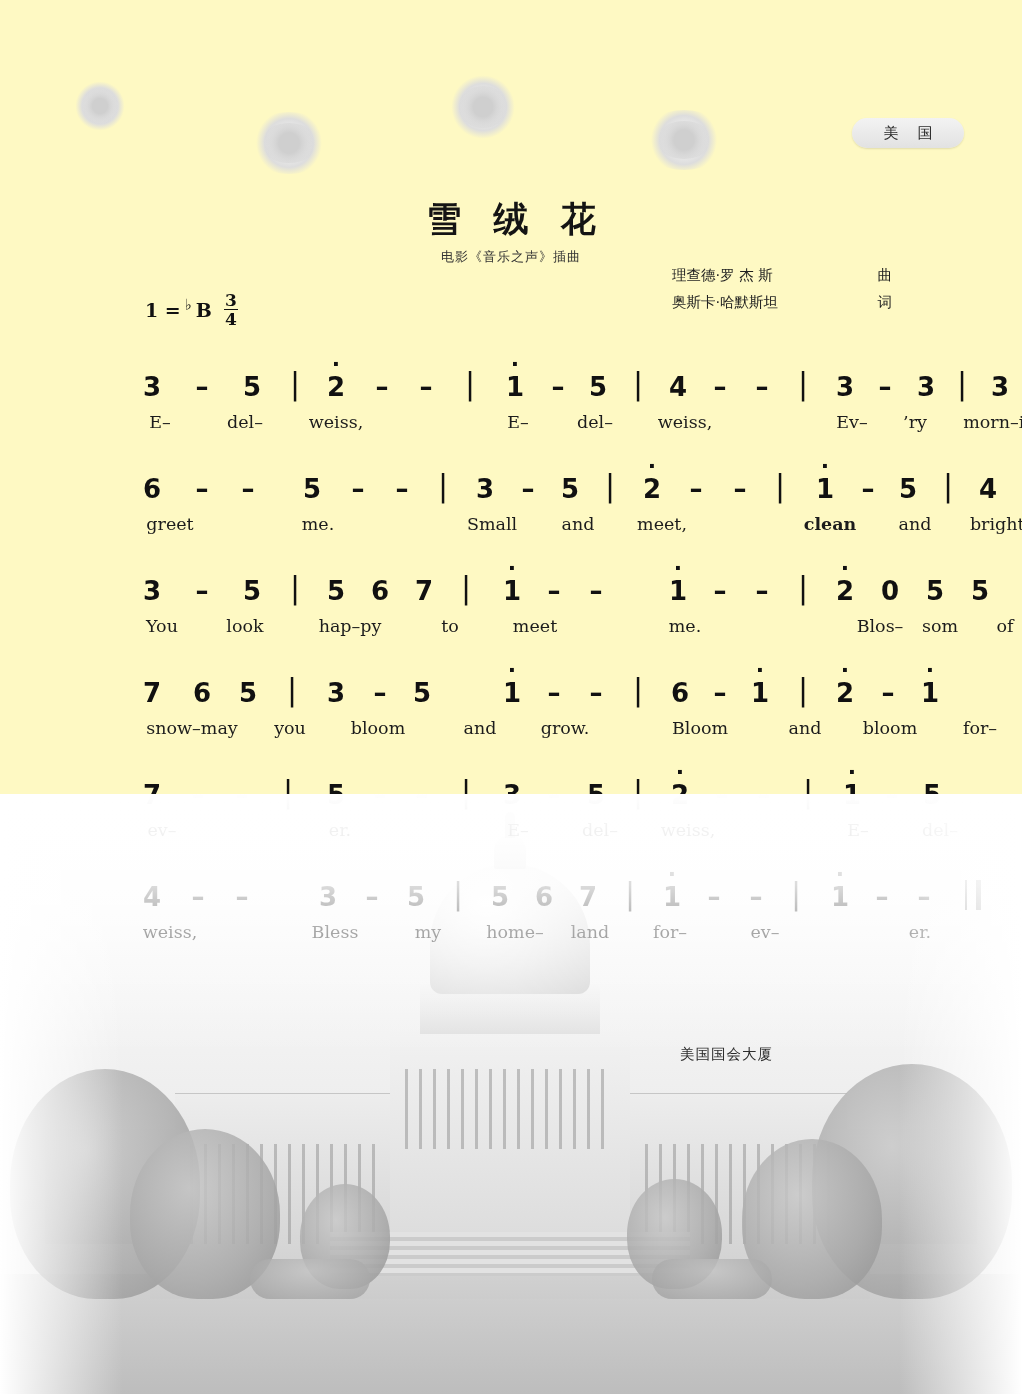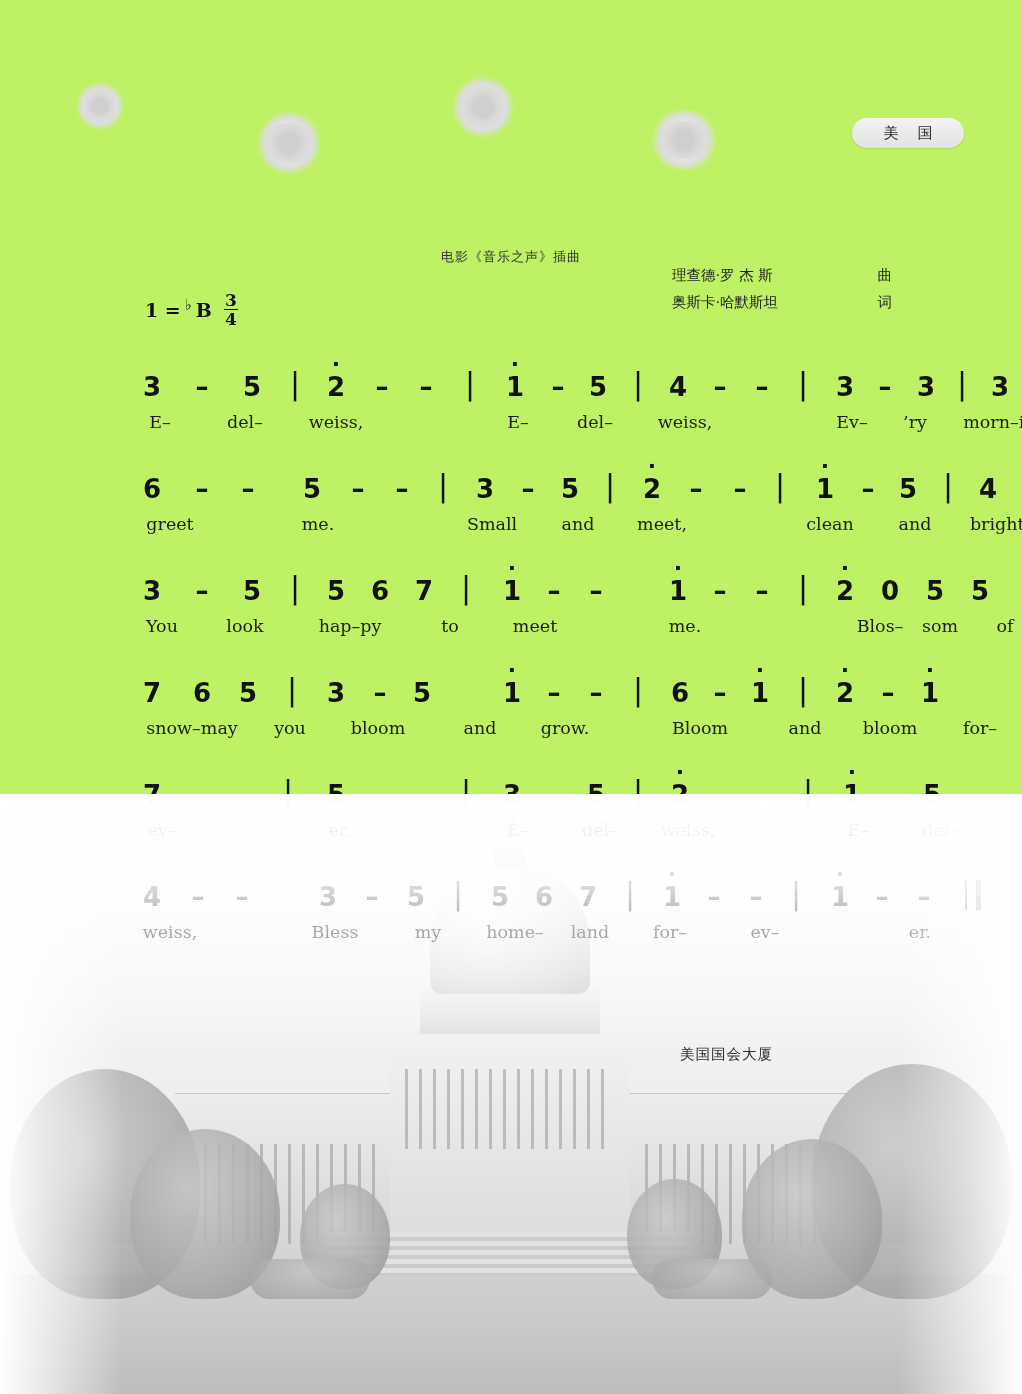--- a/index.html
+++ b/index.html
@@ -8,21 +8,21 @@
     background: #ffffff;
   }
   body {
     font-family: "Liberation Serif", serif;
   }
   #page {
     position: relative;
     width: 1022px;
     height: 1394px;
     overflow: hidden;
-    background: #bef264;
+    background: #fef9c3;
     color: #1c1c1c;
   }
 
   
   .photo {
     position: absolute;
     left: 0;
     bottom: 0;
     width: 1022px;
     height: 600px;
@@ -337,20 +337,21 @@
 
   <div class="flower" style="left:72px;  top:78px;  width:56px; height:56px;"></div>
   <div class="flower" style="left:246px; top:112px; width:86px; height:62px;"></div>
   <div class="flower" style="left:444px; top:74px;  width:78px; height:66px;"></div>
   <div class="flower" style="left:640px; top:110px; width:88px; height:60px;"></div>
 
   <div class="country-tag">
     <span>美 国</span>
   </div>
 
+  <div class="title">雪 绒 花</div>
   <div class="subtitle">电影《音乐之声》插曲</div>
 
   <div class="credits">
     <div class="row">
       <span class="who">理查德·罗 杰 斯</span>
       <span class="role">曲</span>
     </div>
     <div class="row">
       <span class="who">奥斯卡·哈默斯坦</span>
       <span class="role">词</span>
@@ -426,21 +427,21 @@
           <span class="tok" style="left: 768px;">5</span>
           <span class="tok bar" style="left: 808px;">|</span>
           <span class="tok" style="left: 848px;">4</span>
         </div>
         <div class="lyrics">
           <span class="lyr" style="left: 30px;">greet</span>
           <span class="lyr" style="left: 178px;">me.</span>
           <span class="lyr" style="left: 352px;">Small</span>
           <span class="lyr" style="left: 438px;">and</span>
           <span class="lyr" style="left: 522px;">meet,</span>
-          <span class="lyr" style="left: 690px;">clean</span>
+          <span class="lyr" style="left: 690px; font-weight: bold;">clean</span>
           <span class="lyr" style="left: 775px;">and</span>
           <span class="lyr" style="left: 860px;">bright,</span>
         </div>
       </div>
       <div class="system">
         <div class="notes">
           <span class="tok" style="left: 12px;">3</span>
           <span class="tok dash" style="left: 62px;">–</span>
           <span class="tok" style="left: 112px;">5</span>
           <span class="tok bar" style="left: 155px;">|</span>

